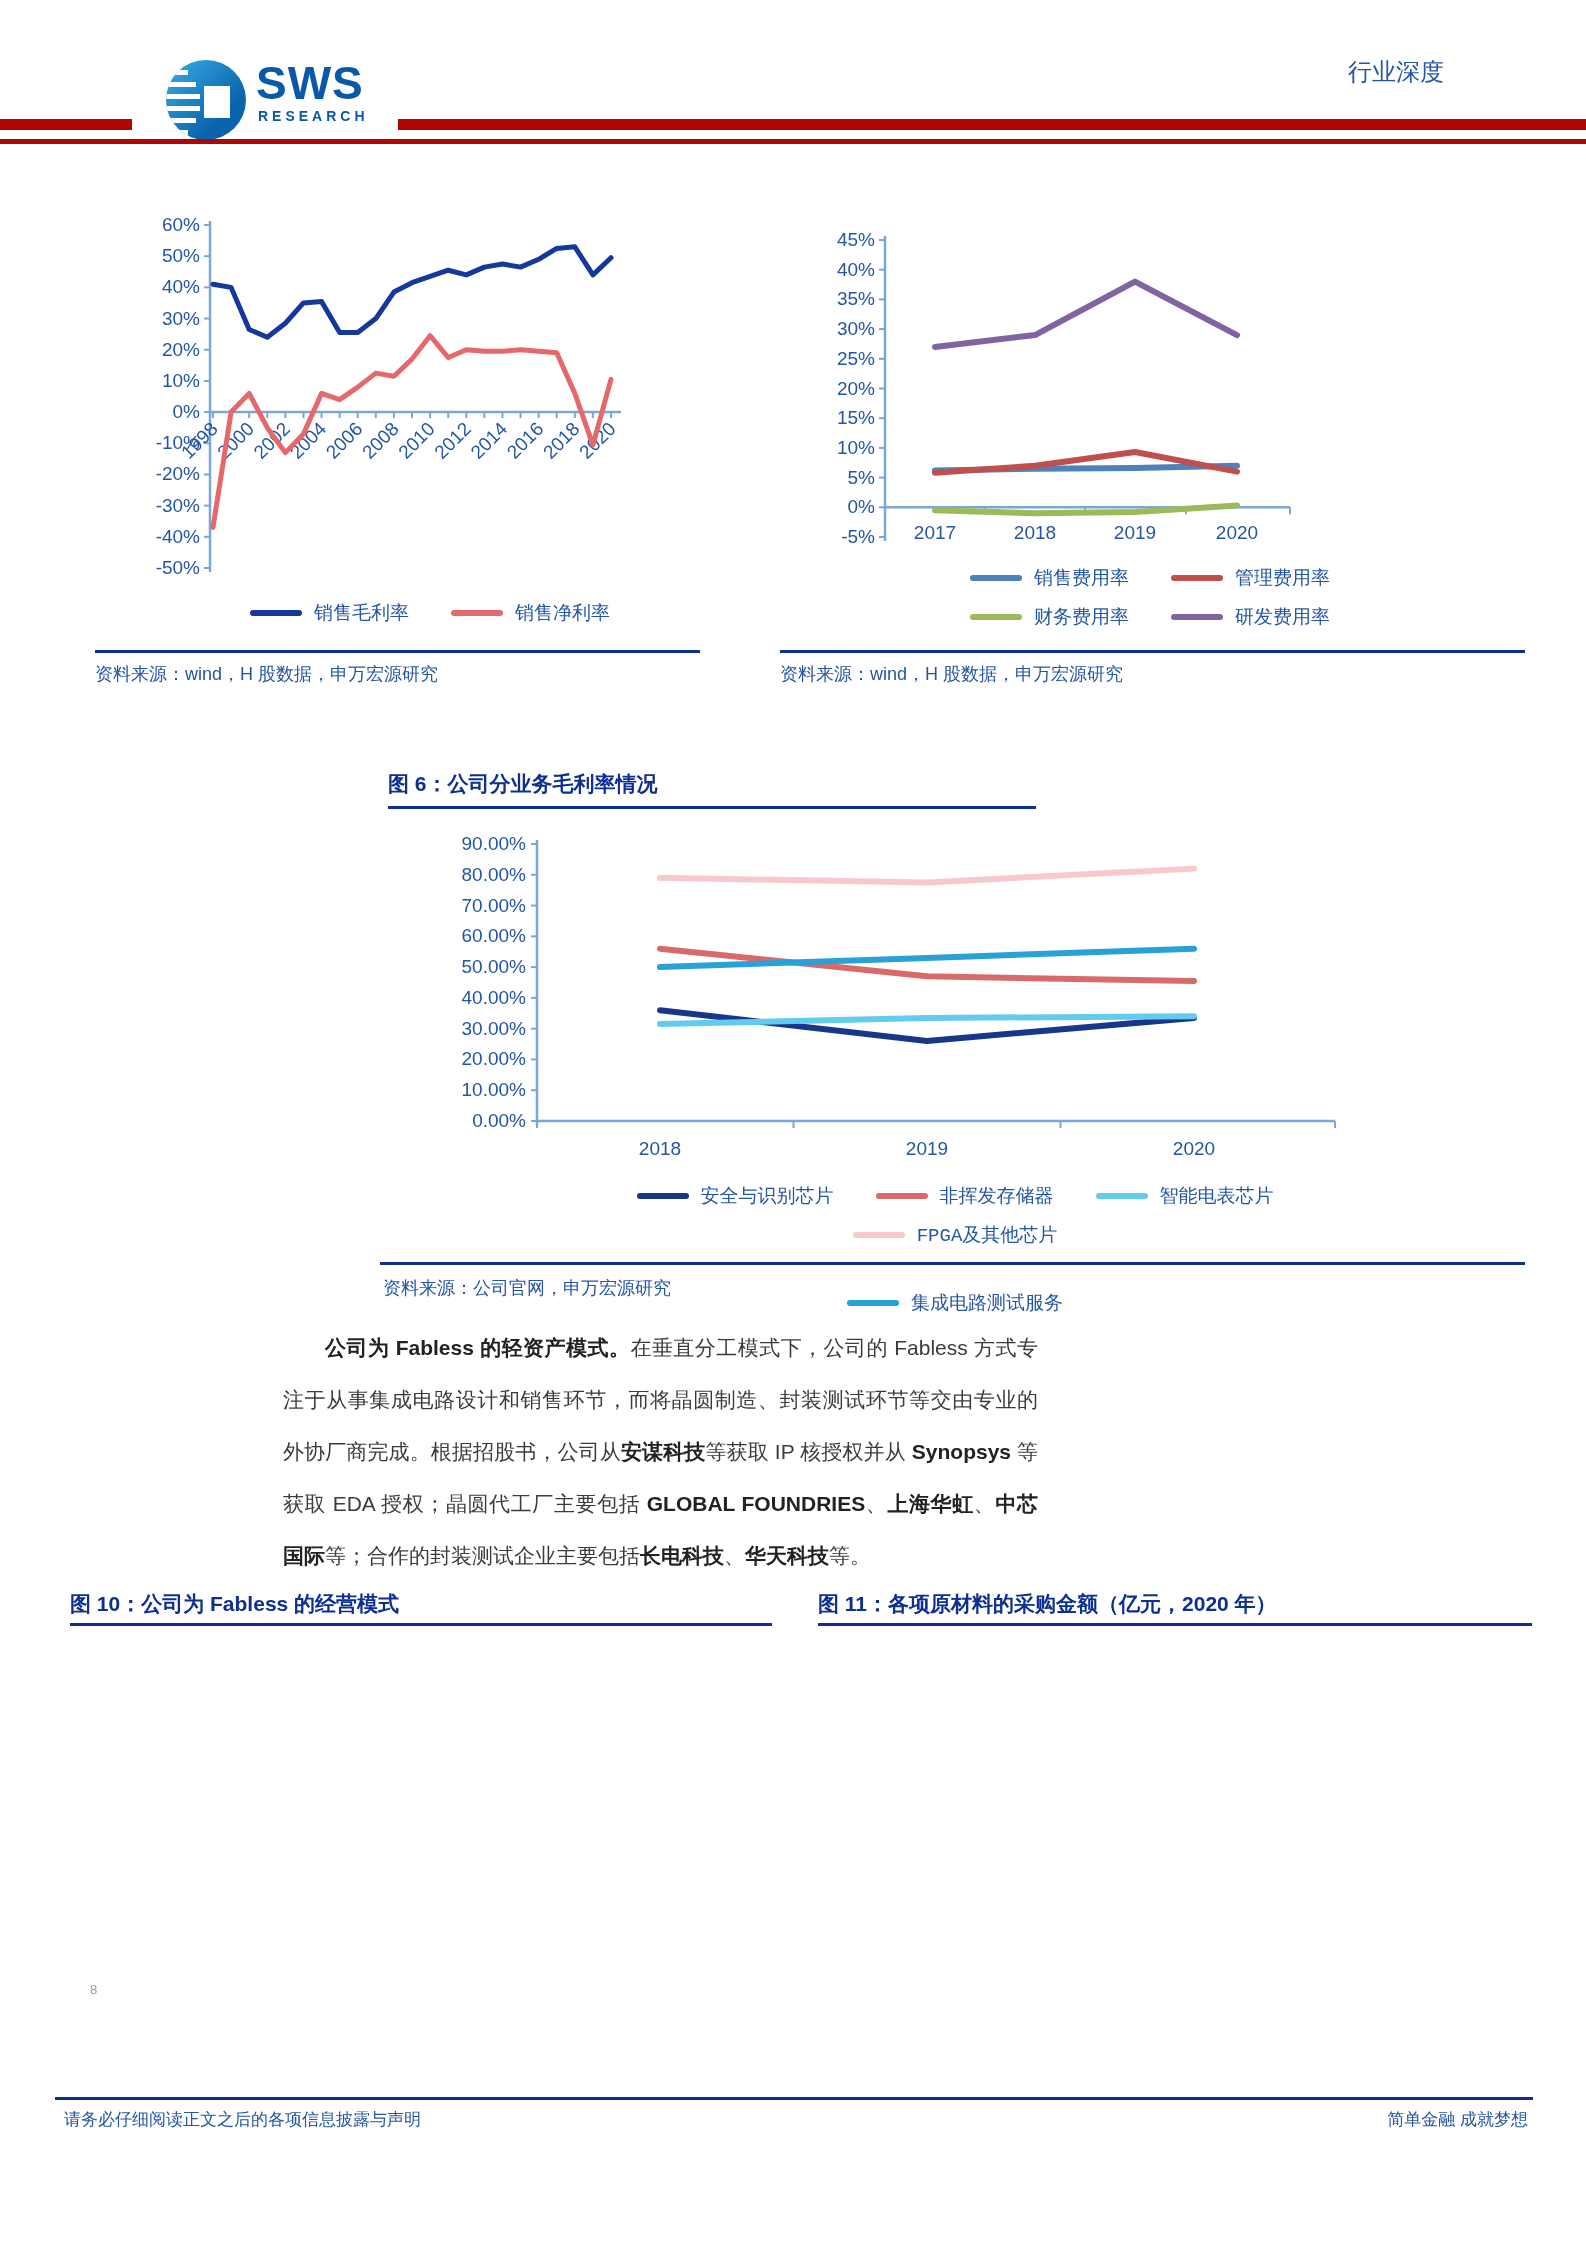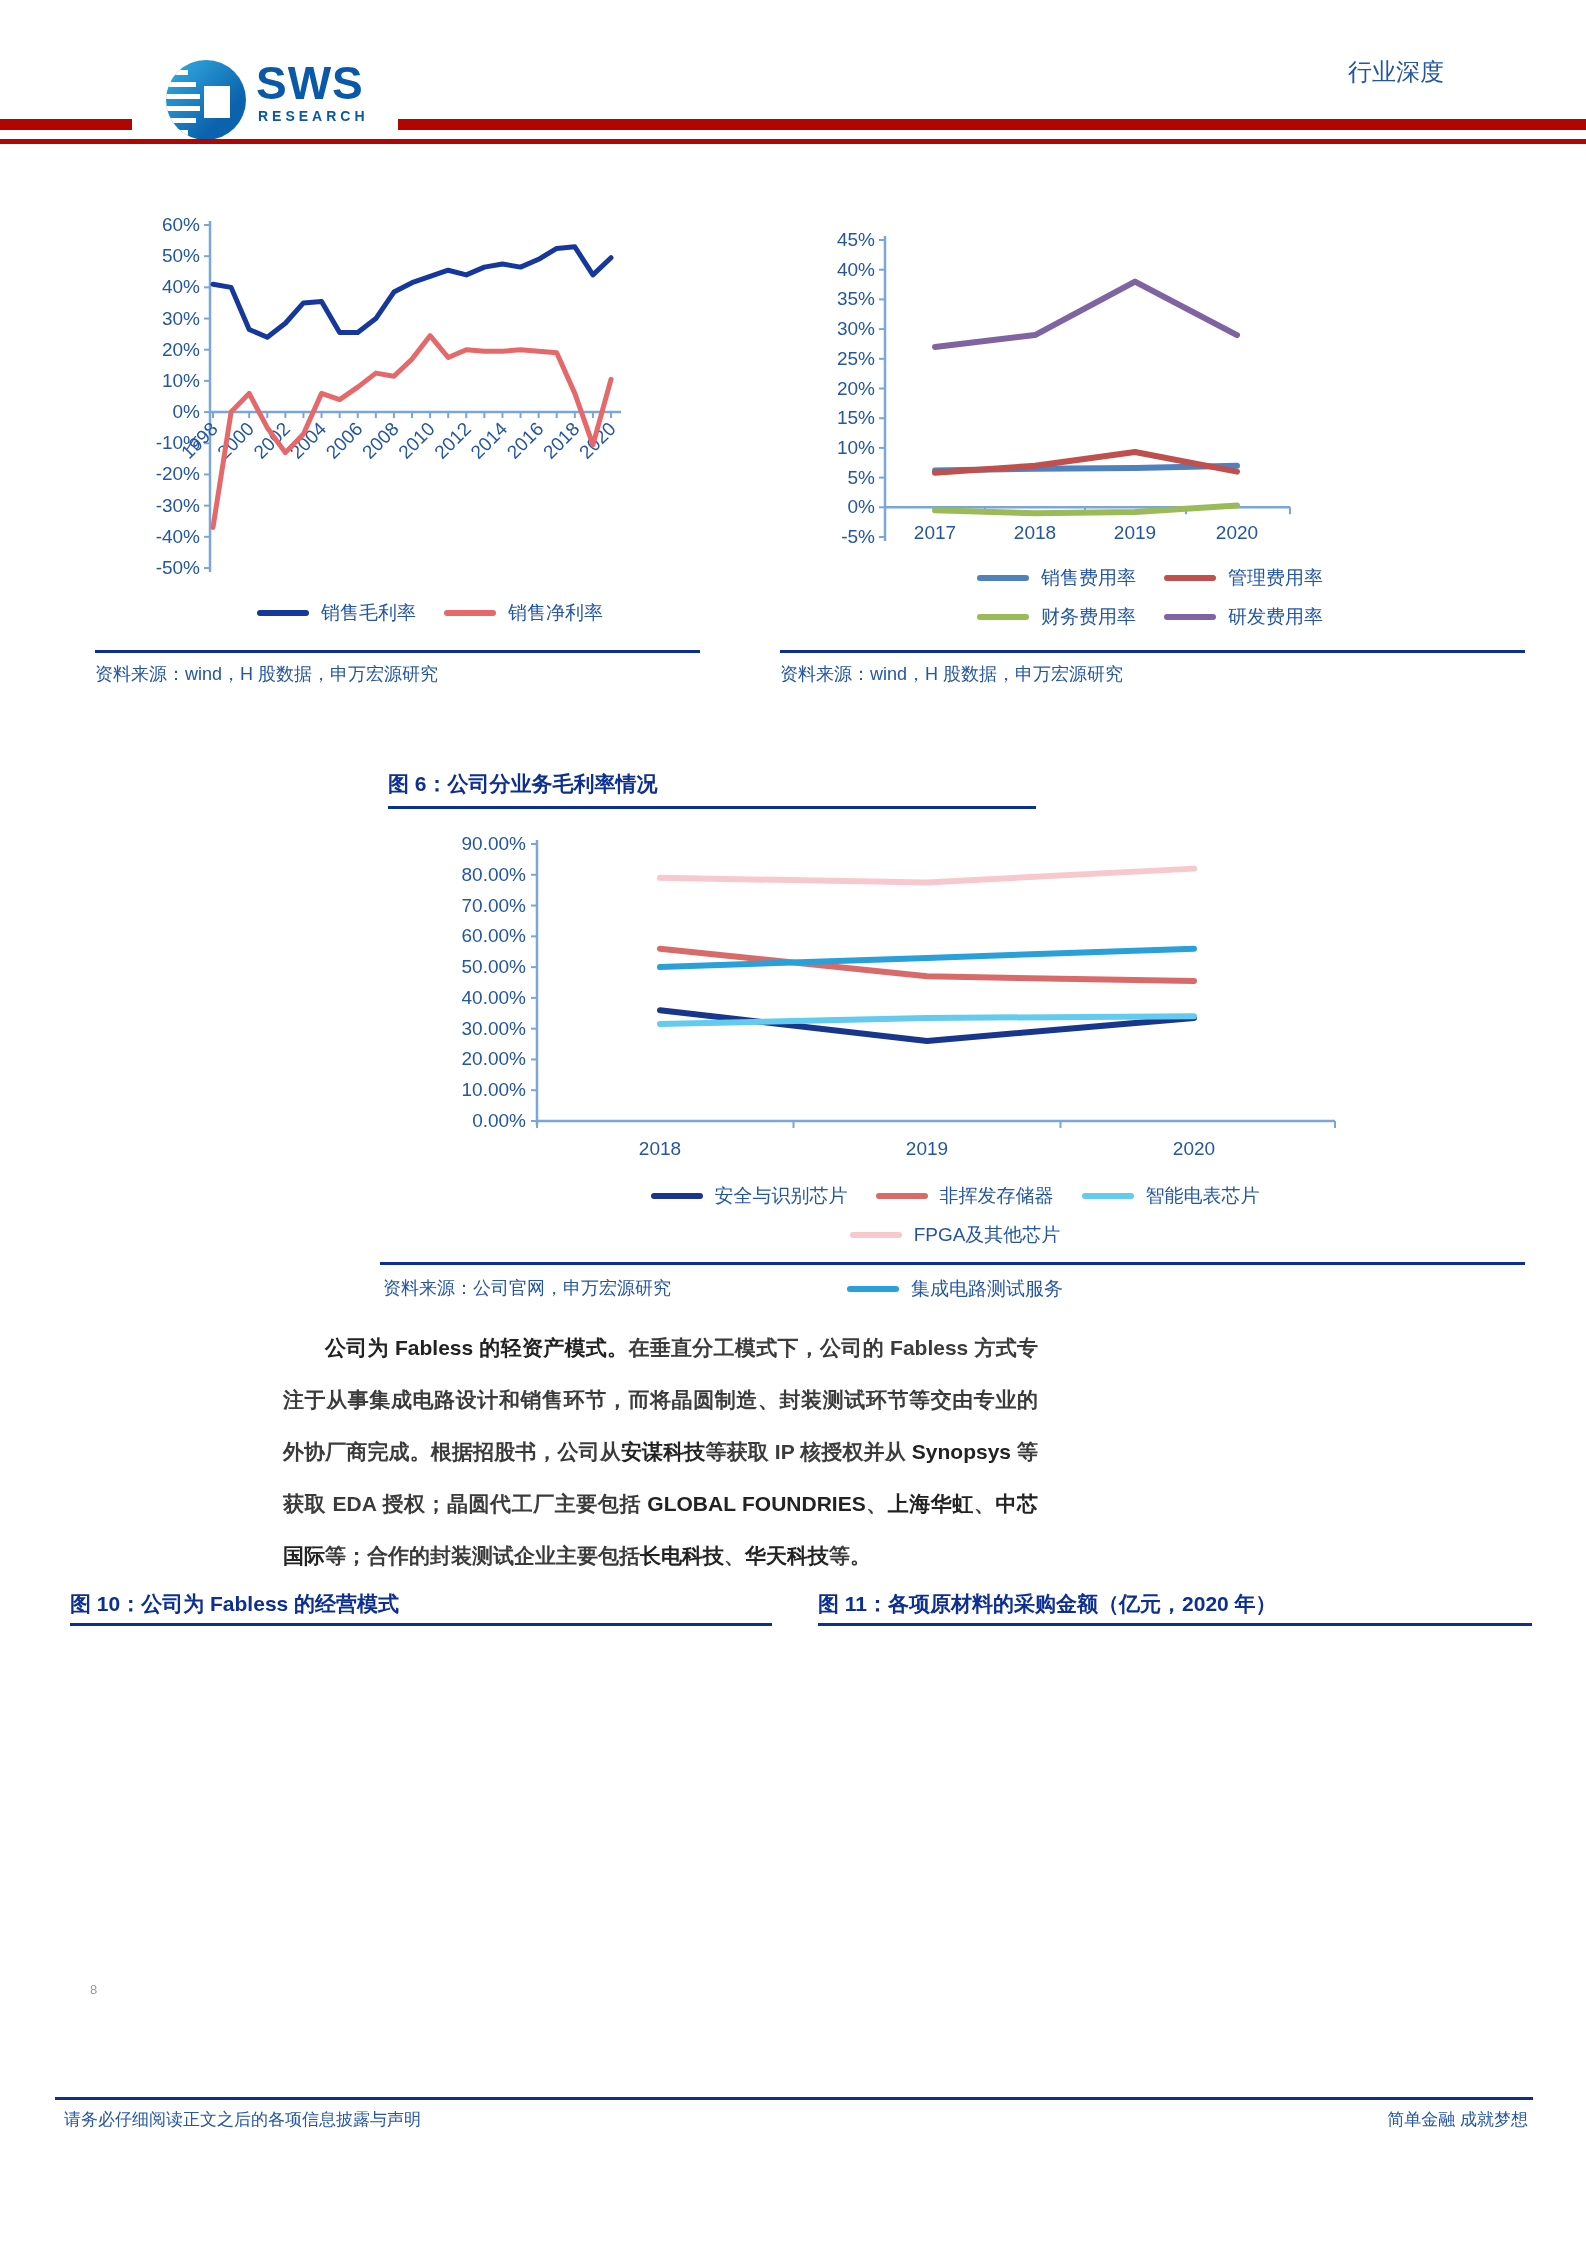--- a/index.html
+++ b/index.html
@@ -4,32 +4,32 @@
 <style>
   html,body{margin:0;padding:0;background:#ffffff;}
   .page{position:relative;width:1586px;height:2244px;background:#ffffff;
         font-family:"Liberation Sans",sans-serif;overflow:hidden;}
   .abs{position:absolute;}
   .axis-label{fill:#2456a4;font-size:19px;font-family:"Liberation Sans",sans-serif;}
   .fig-title{font-weight:bold;color:#0d2f92;font-size:21px;white-space:nowrap;}
   .caption{color:#2456a4;font-size:18px;white-space:nowrap;}
   .rule{background:#0d2f92;}
   .redbar{background:#b00500;}
-  .legend-row{display:flex;justify-content:center;gap:28px;align-items:center;}
+  .legend-row{display:flex;justify-content:center;gap:42px;align-items:center;font-family:Liberation Mono, monospace;}
   .legend-item{display:flex;align-items:center;gap:12px;}
   .legend-dash{width:52px;height:6px;border-radius:3px;display:inline-block;}
   .legend-label{color:#2456a4;font-size:19px;white-space:nowrap;}
   .doc-type{color:#2456a4;font-size:24px;}
   .logo-sws{color:#0a58a8;font-weight:800;font-size:46px;letter-spacing:1px;}
   .logo-research{color:#0a58a8;font-weight:700;font-size:14px;letter-spacing:4px;}
   .globe{width:80px;height:80px;border-radius:50%;overflow:hidden;position:relative;
          background:linear-gradient(135deg,#35b1e4 0%,#0c63ad 70%);}
   .globe .hole{position:absolute;left:38px;top:26px;width:26px;height:32px;background:#ffffff;}
   .globe .gs{position:absolute;left:0;height:5px;background:#ffffff;}
-  .body-par{font-size:21px;line-height:52px;text-align:justify;color:#3b3b3b;text-indent:2em;font-weight:bold;}
+  .body-par{font-size:21px;line-height:52px;text-align:justify;color:#3b3b3b;text-indent:2em;}
   .body-par b{color:#222222;}
   .footer-text{color:#2456a4;font-size:17px;white-space:nowrap;}
   .page-mark{color:#999999;font-size:13px;}
 </style>
 </head>
 <body>
 
 <div class="page">
 
   <div class="abs" style="left:166px;top:60px;">

